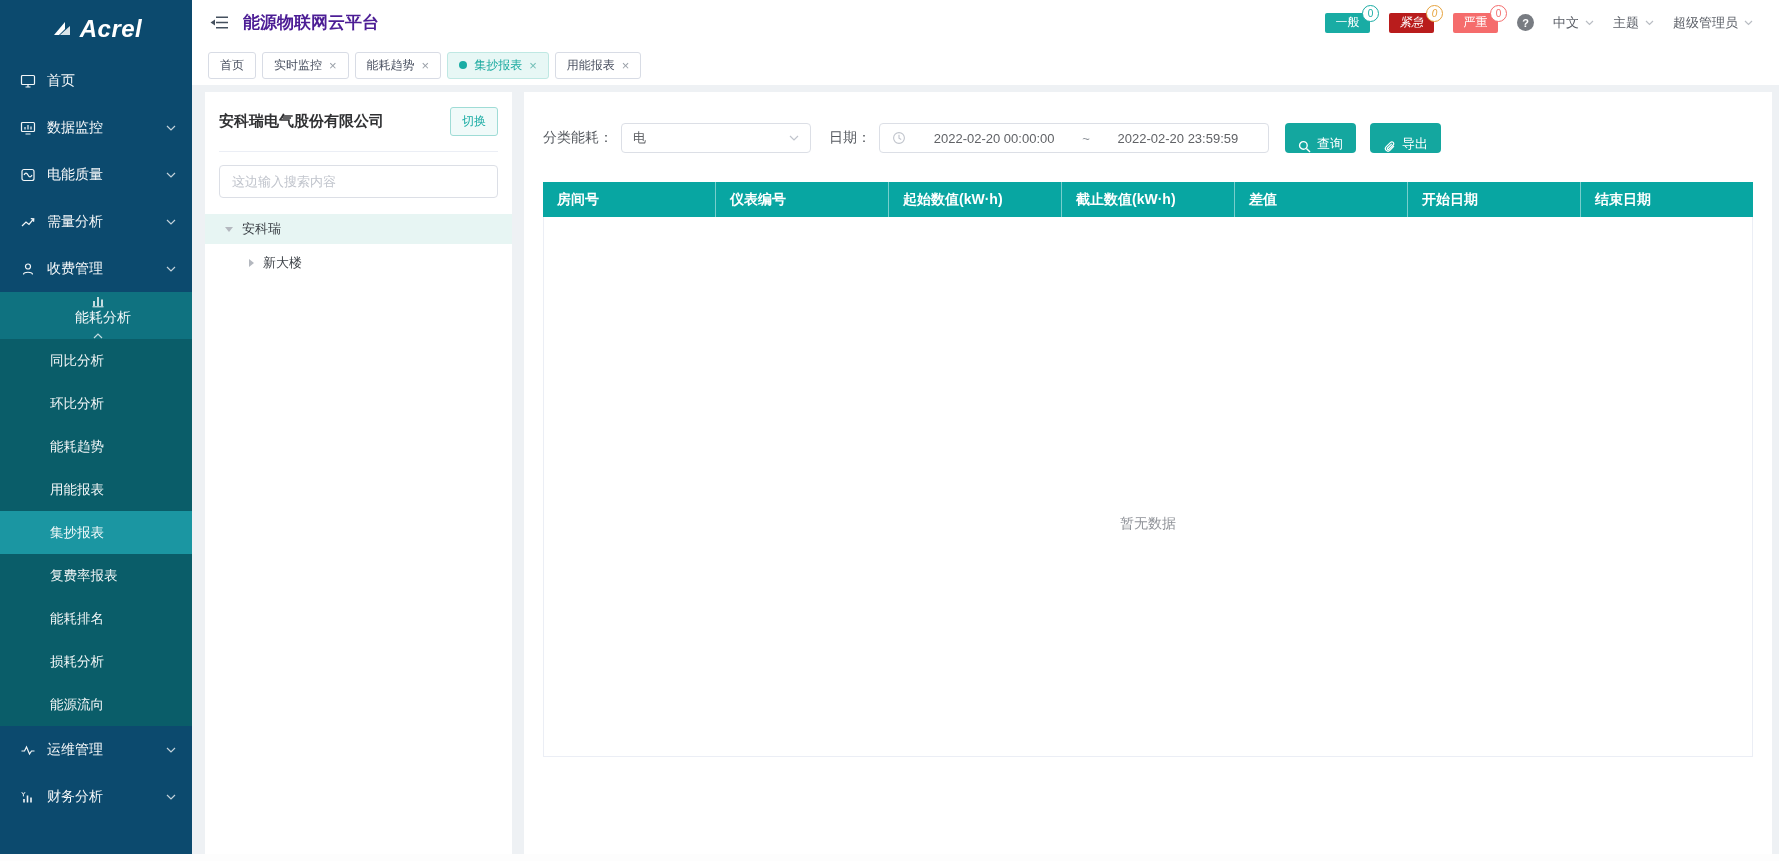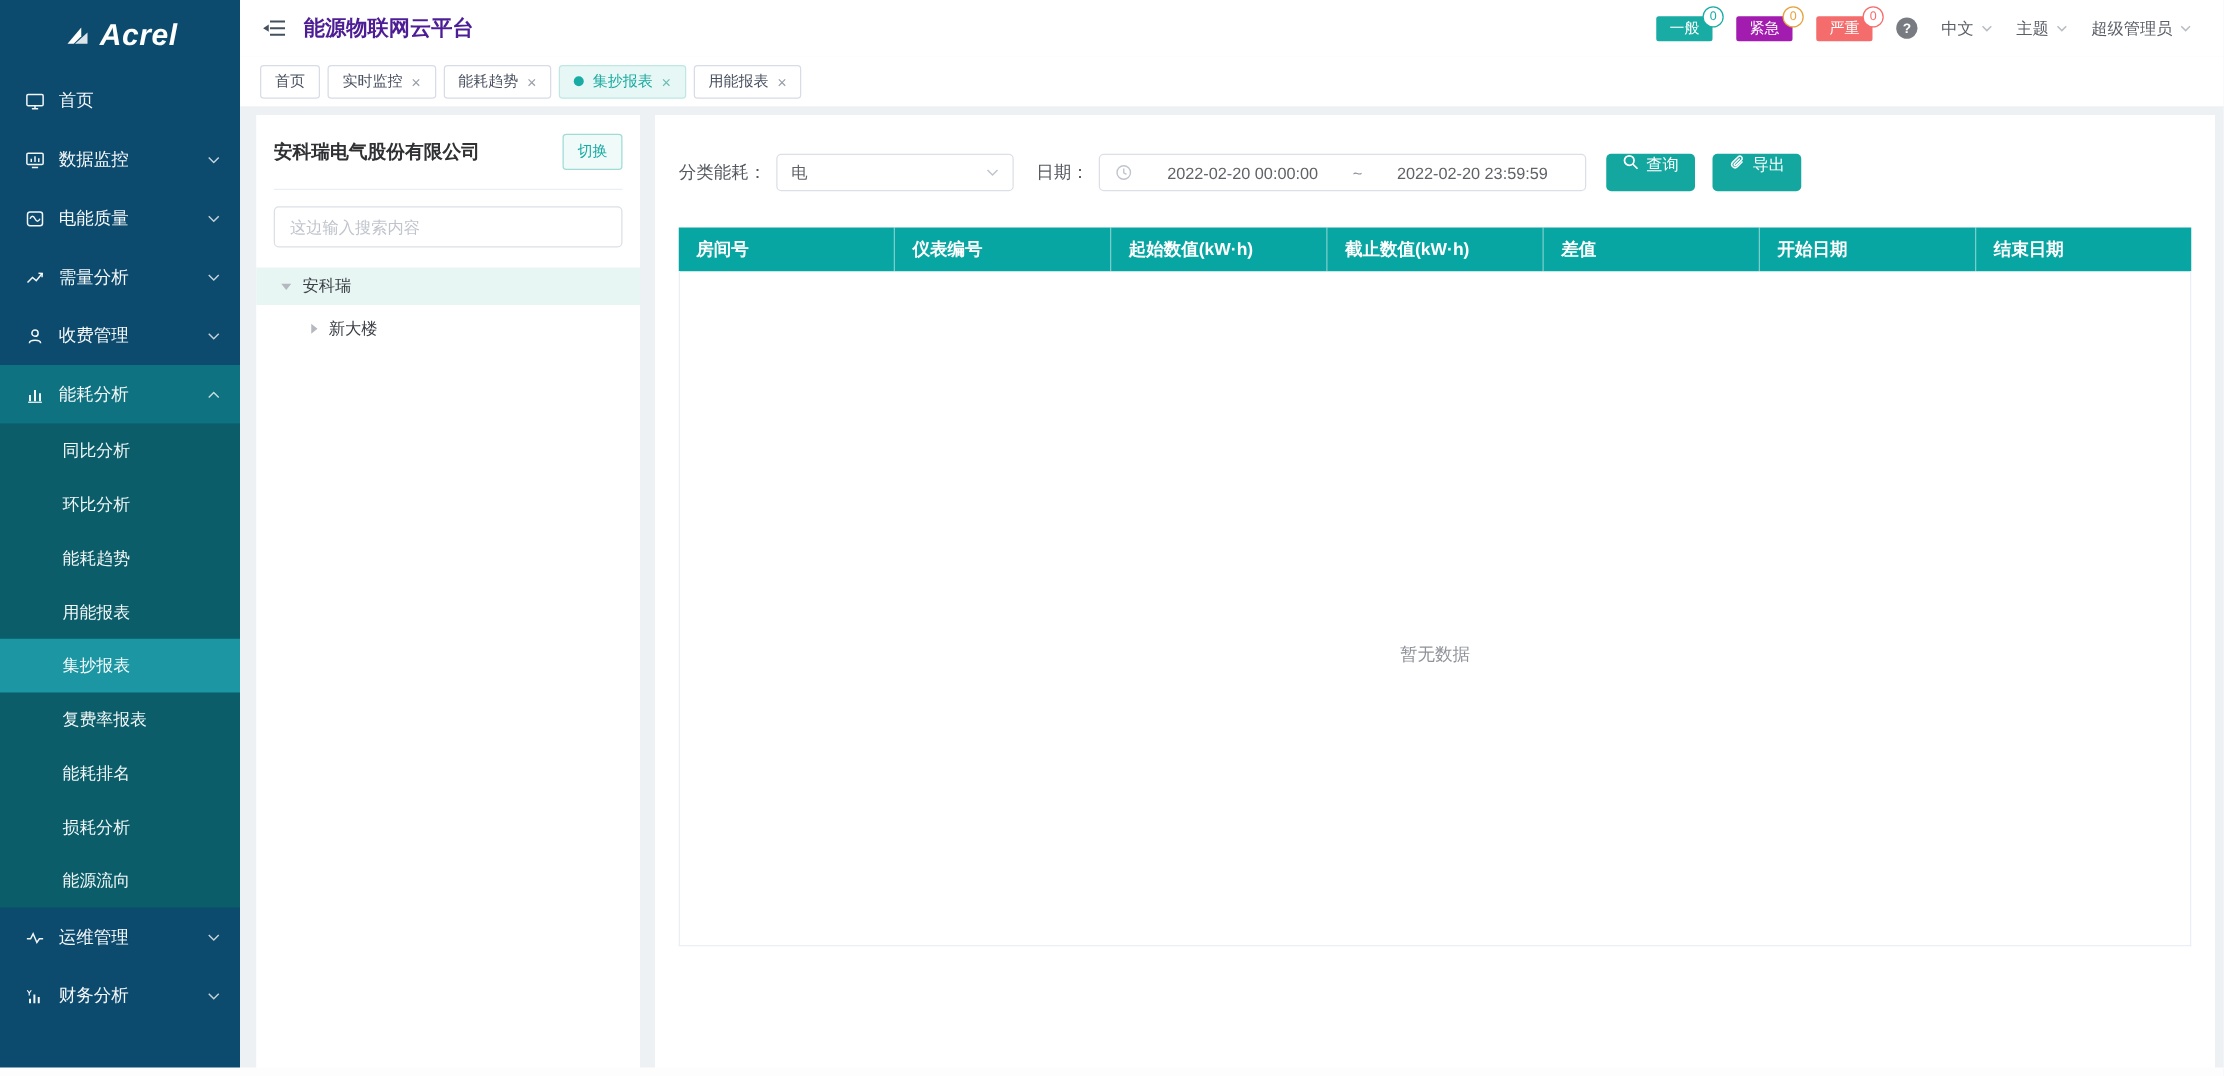--- a/index.html
+++ b/index.html
@@ -6,33 +6,33 @@
   html,body { width:1779px; height:861px; overflow:hidden; }
   body { position:relative; background:#eef1f4; font-family:"Liberation Sans",sans-serif; }
 
   
   .sidebar { position:absolute; left:0; top:0; width:192px; height:861px; background:#0c4a6e; color:#fff; z-index:3; }
   .logo { height:57px; display:flex; align-items:center; justify-content:center; gap:6px; }
   .logo-text { font-size:24px; font-weight:bold; font-style:italic; letter-spacing:.5px; color:#fff; }
   .menu-item { height:47px; display:flex; align-items:center; padding:0 16px 0 19px; font-size:14px; cursor:pointer; color:rgba(255,255,255,.96); }
   .menu-item .mi-icon { width:17px; height:17px; display:flex; align-items:center; justify-content:center; }
   .menu-item .mi-label { flex:1; margin-left:11px; }
-  .menu-item.expanded { background:#0f7280; }
+  .menu-item.expanded { background:#0f7280;flex-direction:column; }
   .submenu { background:#0a5d69; }
   .submenu-item { height:43px; line-height:43px; padding-left:50px; font-size:13.5px; color:rgba(255,255,255,.95); cursor:pointer; }
   .submenu-item.active { background:#1b96a2; }
 
   
   .topbar { position:absolute; left:192px; top:0; width:1587px; height:45px; background:#fff; display:flex; align-items:center; padding:0 26px 0 18px; }
   .collapse-btn { width:20px; height:16px; display:flex; align-items:center; cursor:pointer; }
   .app-title { margin-left:13px; font-size:17px; font-weight:bold; color:#4c1d95; }
   .topbar-right { margin-left:auto; display:flex; align-items:center; gap:19px; }
   .alarm-badge { position:relative; min-width:45px; height:20px; border-radius:2px; color:#fff; font-size:12px; display:flex; align-items:center; justify-content:center; padding:0 8px; cursor:pointer; }
   .alarm-badge.general { background:#19aca4; }
-  .alarm-badge.urgent  { background:#a21caf; }
+  .alarm-badge.urgent  { background:#b91c1c;font-style:italic; }
   .alarm-badge.severe  { background:#f56c6c; }
   .alarm-count { position:absolute; top:-8px; right:-9px; width:17px; height:17px; border-radius:50%; background:#fff; font-size:10px; display:flex; align-items:center; justify-content:center; }
   .alarm-badge.general .alarm-count { color:#19aca4; border:1px solid #19aca4; }
   .alarm-badge.urgent  .alarm-count { color:#e6a23c; border:1px solid #e6a23c; }
   .alarm-badge.severe  .alarm-count { color:#f56c6c; border:1px solid #f56c6c; }
   .help-circle { width:17px; height:17px; border-radius:50%; background:#787c82; color:#fff; font-size:11px; font-weight:bold; display:flex; align-items:center; justify-content:center; cursor:pointer; }
   .top-drop { display:flex; align-items:center; gap:6px; font-size:13px; color:#5a5e66; cursor:pointer; }
 
   
   .tabbar { position:absolute; left:192px; top:45px; width:1587px; height:40px; background:#fff; display:flex; align-items:center; gap:6px; padding-left:16px; }
@@ -59,21 +59,21 @@
 
   
   .main-panel { position:absolute; left:524px; top:92px; width:1248px; height:763px; background:#fff; padding:31px 19px 0 19px; }
   .toolbar { display:flex; align-items:center; height:30px; }
   .tb-label { font-size:14px; color:#55595f; }
   .select-box { width:190px; height:30px; border:1px solid #dcdfe6; border-radius:4px; display:flex; align-items:center; justify-content:space-between; padding:0 11px; font-size:13px; color:#606266; margin-left:8px; cursor:pointer; }
   .date-label { margin-left:18px; }
   .date-box { width:390px; height:30px; border:1px solid #dcdfe6; border-radius:4px; display:flex; align-items:center; padding:0 12px; gap:10px; font-size:13px; color:#606266; margin-left:8px; cursor:pointer; }
   .date-box .dt { flex:1; text-align:center; }
   .tilde { color:#8a8f96; }
-  .btn { height:30px; padding:0 13px; background:#14a79f; color:#fff; border:none; border-radius:4px; font-size:13px; display:flex; align-items:flex-start; gap:6px; cursor:pointer; }
+  .btn { height:30px; padding:0 13px; background:#14a79f; color:#fff; border:none; border-radius:4px; font-size:13px; display:flex; align-items:flex-end; gap:6px; cursor:pointer; }
   .btn.query { margin-left:16px; }
   .btn.export { margin-left:14px; }
 
   
   .table { margin-top:29px; }
   .thead { display:flex; height:35px; background:#08a6a2; }
   .th { flex:1; display:flex; align-items:center; padding-left:14px; color:#fff; font-size:14px; font-weight:bold; border-right:1px solid rgba(255,255,255,.45); }
   .th:last-child { border-right:none; }
   .tbody { height:540px; border:1px solid #ebeef5; border-top:none; display:flex; align-items:center; justify-content:center; padding-top:75px; }
   .empty-text { color:#909399; font-size:14px; }

